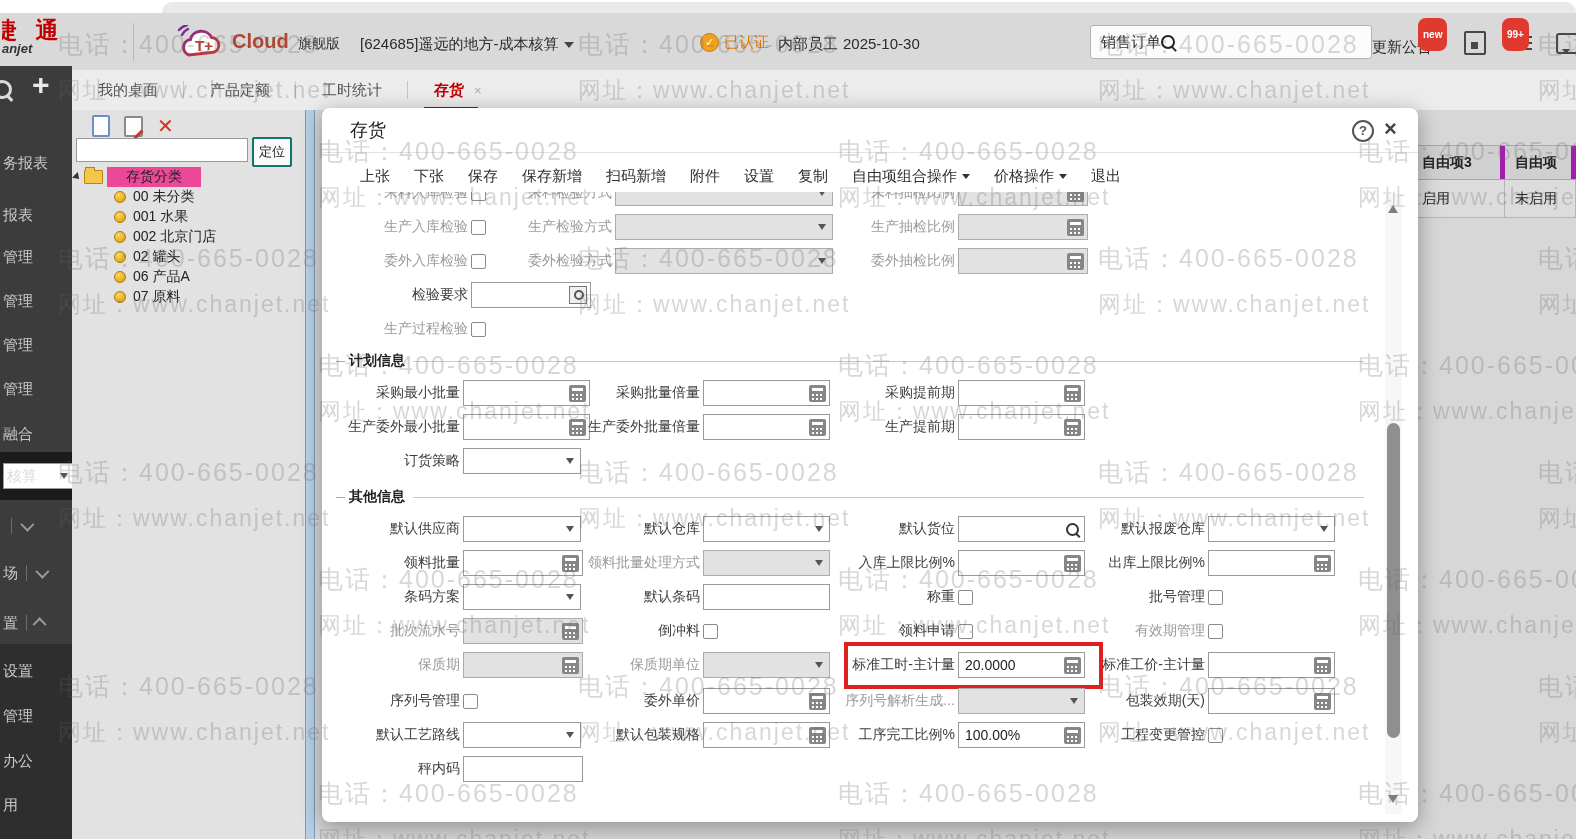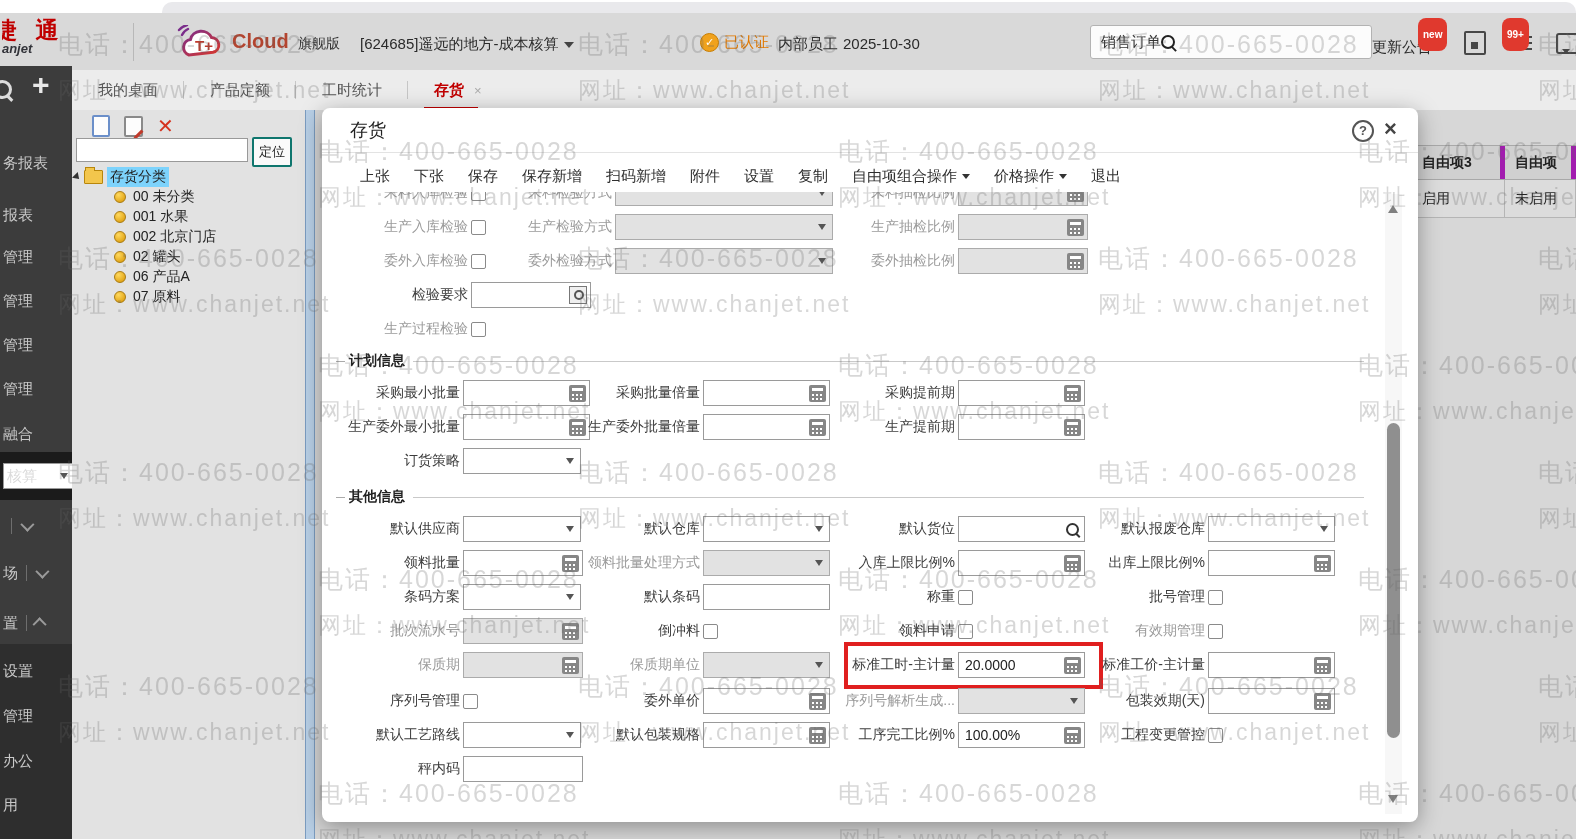--- a/index.html
+++ b/index.html
@@ -82,21 +82,21 @@
   .ic-del{color:#d5311d;font-size:20px;font-weight:bold;line-height:20px}
   #tree-search{position:absolute;left:4px;top:28px;width:170px;height:22px;background:#fff;border:1px solid #999}
   #btn-locate{position:absolute;left:180px;top:27px;width:36px;height:26px;background:#fafafa;border:2px solid #0f766e;
               border-radius:2px;font-size:13px;color:#222;display:flex;align-items:center;justify-content:center}
   #tree{position:absolute;left:0px;top:56px;width:233px}
   .tree-root{display:flex;align-items:center;height:21px;font-size:14px;color:#222}
   .tri{width:0;height:0;border-left:6px solid #333;border-top:4px solid transparent;border-bottom:4px solid transparent;
        transform:rotate(45deg);margin:0 4px 0 2px}
   .folder{width:17px;height:12px;background:#f3c64c;border:1px solid #b8860b;border-radius:1px;position:relative;margin-right:4px}
   .folder::before{content:'';position:absolute;left:0;top:-4px;width:8px;height:3px;background:#f3c64c;border:1px solid #b8860b;border-bottom:none}
-  .root-label{background:#7dd3fc;padding:1px 3px}
+  .root-label{background:#ec4899;padding:1px 19px}
   .tree-item{display:flex;align-items:center;height:20px;font-size:14px;color:#222;padding-left:42px}
   .dot{width:10px;height:10px;border-radius:50%;background:radial-gradient(circle at 35% 30%,#ffd95e,#d89400);
        border:1px solid #a97b12;margin-right:7px}
 
   
   #divider{left:305px;top:110px;width:8px;height:729px;background:#b8cfe6;border-left:1px solid #7b9cc0;border-right:1px solid #7b9cc0;z-index:2}
 
   
   #content-bg{left:313px;top:110px;width:1263px;height:729px;background:#d7d7d7;z-index:1}
   #bg-table{left:1412px;top:145px;width:164px;z-index:2}

